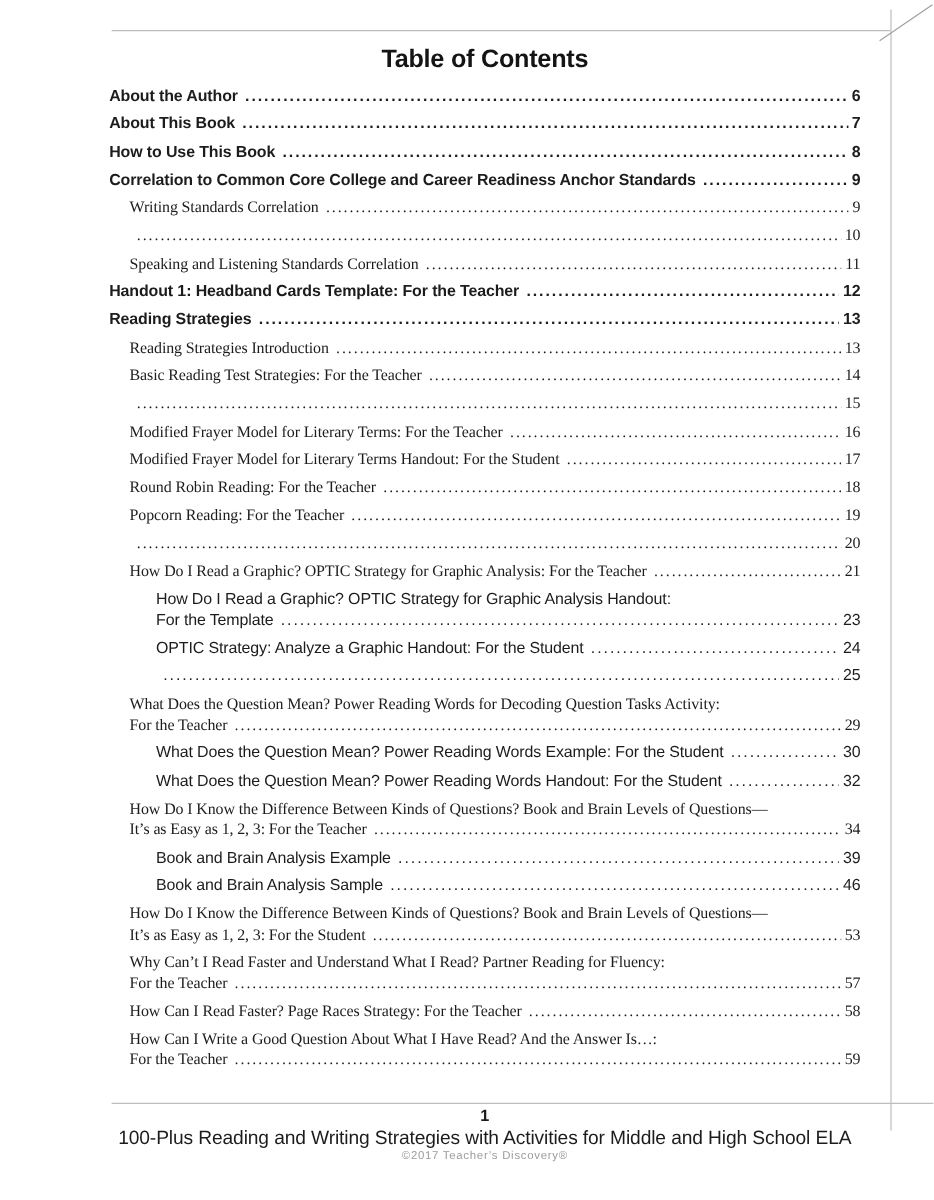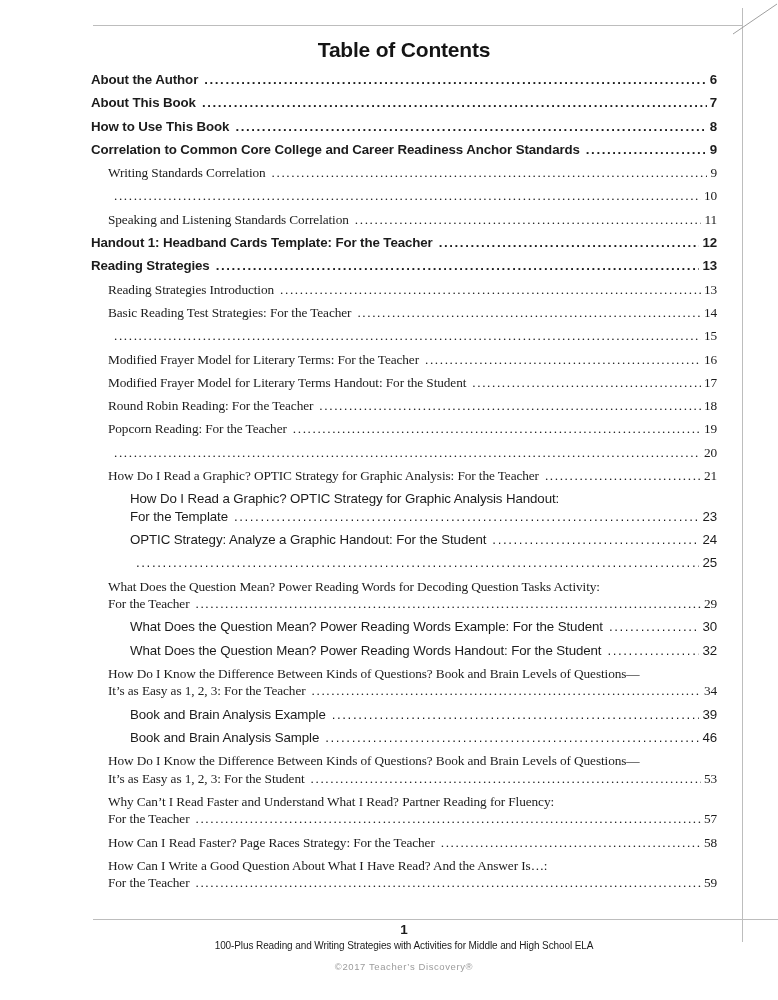--- a/index.html
+++ b/index.html
@@ -23,22 +23,22 @@
   .line1{white-space:nowrap;}
   .row{display:flex;align-items:baseline;}
   .label{white-space:nowrap;flex:none;}
   .dots{
     flex:1;overflow:hidden;white-space:nowrap;
     letter-spacing:1.6px;margin:0 3px 0 6px;
   }
   .pg{flex:none;}
   .footer{position:absolute;left:91px;top:922px;width:626px;text-align:center;}
   .footer .num{font-size:13.5px;font-weight:700;}
-  .footer .book{font-size:10px;margin-top:3px;letter-spacing:-0.1px;}
-  .footer .copy{font-size:9.5px;margin-top:10px;color:#9b9b9b;letter-spacing:0.6px;}
+  .footer .book{font-size:16px;margin-top:3px;letter-spacing:-0.1px;}
+  .footer .copy{font-size:9.5px;margin-top:0;color:#9b9b9b;letter-spacing:0.6px;}
 </style>
 </head>
 <body>
 
 <svg class="cropmarks" viewBox="0 0 778 1000" xmlns="http://www.w3.org/2000/svg">
   <line x1="93" y1="25.5" x2="742" y2="25.5" stroke="#bdbdbd" stroke-width="1"></line>
   <line x1="742.5" y1="8" x2="742.5" y2="942" stroke="#bdbdbd" stroke-width="1"></line>
   <line x1="733" y1="34" x2="777" y2="4" stroke="#9f9f9f" stroke-width="1"></line>
   <line x1="93" y1="919.5" x2="778" y2="919.5" stroke="#bdbdbd" stroke-width="1"></line>
 </svg>

